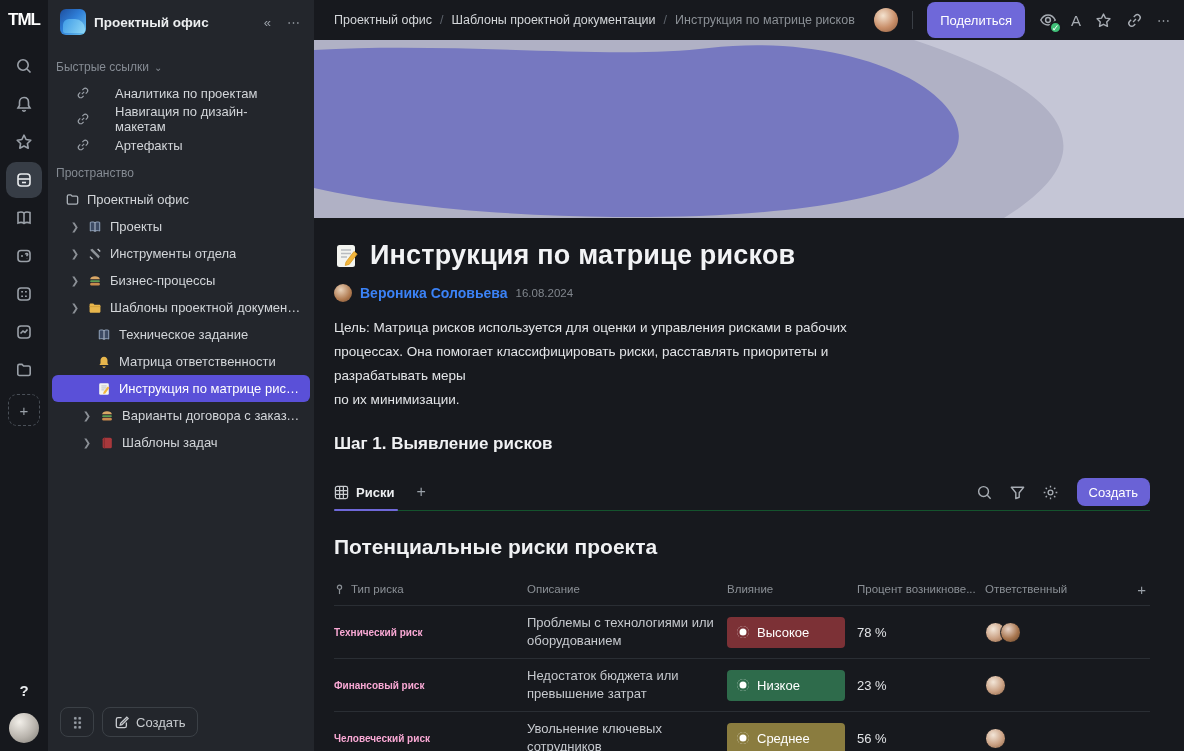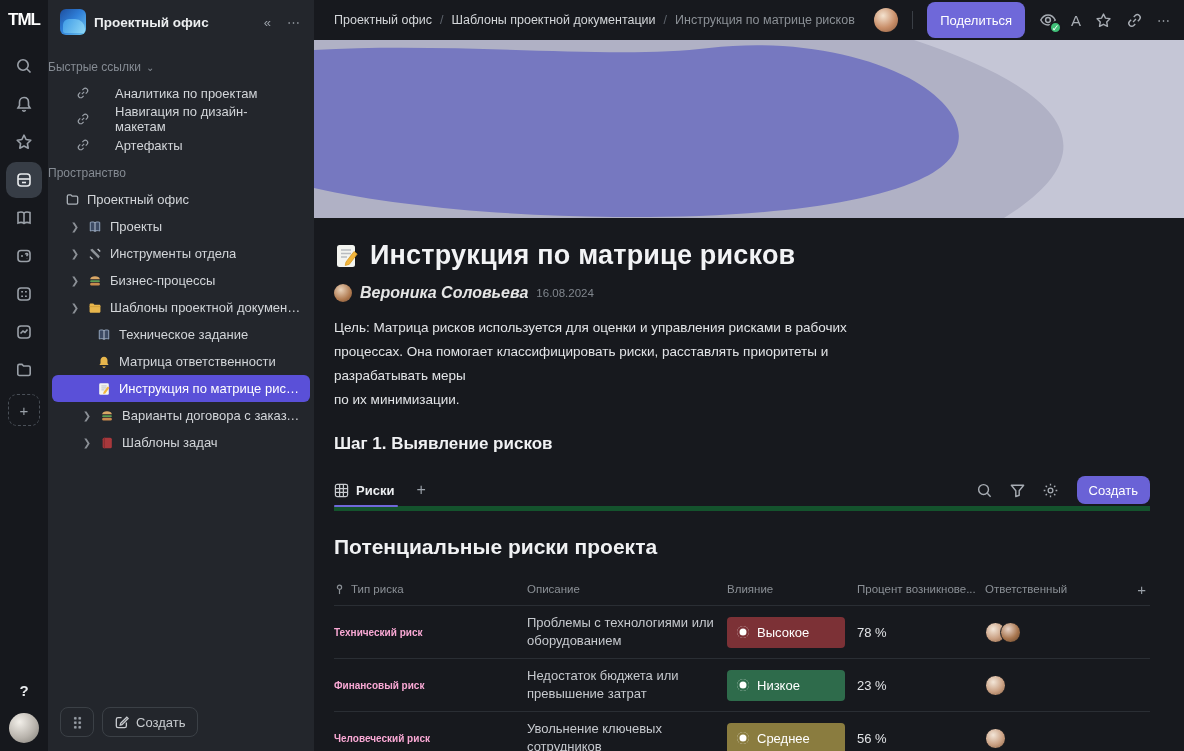--- a/index.html
+++ b/index.html
@@ -20,21 +20,21 @@
   .rail-avatar { width:30px; height:30px; border-radius:50%; background:radial-gradient(circle at 35% 30%, #f2efe9, #b9b4ad 55%, #7d7a74); }
 
   
   .sidebar { width:266px; background:#23262c; display:flex; flex-direction:column; flex-shrink:0; }
   .sb-head { height:44px; display:flex; align-items:center; padding:0 10px 0 12px; gap:8px; }
   .ws-icon { width:26px; height:26px; border-radius:6px; background:linear-gradient(135deg,#1d4e9e 0%, #2f7fd8 45%, #6fc6ef 100%); position:relative; overflow:hidden; flex-shrink:0; }
   .ws-icon:before { content:""; position:absolute; left:3px; top:10px; width:22px; height:14px; border-radius:6px 10px 2px 2px; background:linear-gradient(120deg,#3f9be6,#8fd8f7); }
   .sb-title { font-weight:bold; font-size:13.5px; color:#eceef0; flex:1; white-space:nowrap; overflow:hidden; }
   .sb-head-ic { color:#9aa0a8; font-size:13px; cursor:pointer; padding:2px 4px; }
   .sb-scroll { flex:1; overflow:hidden; padding-top:8px; }
-  .sb-section { color:#858b93; font-size:12px; padding:8px 0 6px; display:flex; align-items:center; gap:5px; }
+  .sb-section { color:#858b93; font-size:12px; padding:8px 8px 6px; display:flex; align-items:center; gap:5px; }
   .sb-section .chev { font-size:10px; }
   .sb-link { display:flex; align-items:center; gap:25px; padding:6px 16px 6px 28px; color:#d2d5d9; cursor:pointer; height:26px; }
   .sb-link svg { flex-shrink:0; }
   .tree-item { display:flex; align-items:center; gap:7px; height:27px; padding-right:8px; color:#d2d5d9; cursor:pointer; border-radius:6px; margin:0 4px; white-space:nowrap; overflow:hidden; }
   .tree-item .lbl { overflow:hidden; text-overflow:ellipsis; }
   .tree-item .chev { width:10px; color:#8b9096; font-size:10px; flex-shrink:0; text-align:center; }
   .tree-item.lv0 { padding-left:12px; }
   .tree-item.lv1 { padding-left:18px; }
   .tree-item.lv2 { padding-left:44px; }
   .tree-item.lv2.haschev { padding-left:30px; }
@@ -60,26 +60,26 @@
   .tb-ic { position:relative; display:flex; align-items:center; cursor:pointer; color:#a7acb3; }
   .eye-badge { position:absolute; right:-5px; bottom:-5px; width:13px; height:13px; border-radius:50%; background:#3fbf77; color:#fff; font-size:9px; display:flex; align-items:center; justify-content:center; border:2px solid #17191e; }
   .tb-A { font-size:15px; color:#a7acb3; }
 
   .scrollwrap { flex:1; overflow:hidden; position:relative; }
   .cover { height:178px; width:100%; display:block; }
   .doc { padding:0 34px 0 20px; }
   .doc-title { display:flex; align-items:center; gap:10px; font-size:27px; font-weight:bold; color:#f2f3f5; margin-top:22px; letter-spacing:.2px; }
   .byline { display:flex; align-items:center; gap:8px; margin-top:13px; }
   .byline .av { width:18px; height:18px; border-radius:50%; background:radial-gradient(circle at 38% 32%, #e9d2ba, #b07a50 60%, #6e4a30); }
-  .byline .name { font-size:16px; font-weight:bold; color:#e5e5e5;font-style:italic; }
+  .byline .name { font-size:14px; font-weight:bold; color:#3b82f6; }
   .byline .date { font-size:11.5px; color:#80868d; }
   .body-text { margin-top:14px; font-size:13.5px; line-height:24px; color:#e2e4e7; }
   .step-h { margin-top:22px; font-size:17px; font-weight:bold; color:#f0f1f3; }
 
-  .tabbar { margin-top:20px; display:flex; align-items:center; border-bottom:5px solid #14532d; position:relative; height:37px;justify-content:center; }
+  .tabbar { margin-top:20px; display:flex; align-items:center; border-bottom:1px solid #14532d; position:relative; height:37px;justify-content:center; }
   .tab { display:flex; align-items:center; gap:7px; font-weight:bold; color:#eceef0; padding:0 4px 0 0; height:100%; position:relative; cursor:pointer; }
   .tab .underline { position:absolute; left:0; right:0; bottom:-1px; height:2px; background:var(--accent,#5f58d6); border-radius:2px; }
   .tab-add { color:#9aa0a8; font-size:16px; margin-left:18px; cursor:pointer; }
   .tab-tools { margin-left:auto; display:flex; align-items:center; gap:16px; }
   .tool-ic { cursor:pointer; display:flex; }
   .btn-create { background:#6a62d6; color:#fff; border:none; border-radius:8px; height:28px; padding:0 12px; font-size:13px; cursor:pointer; font-family:inherit; margin-left:2px; }
 
   .tbl-title { margin-top:24px; font-size:21px; font-weight:bold; color:#f0f1f3; }
   .tbl { margin-top:14px; }
   .thead { display:grid; grid-template-columns:193px 200px 130px 128px 135px 1fr; align-items:center; height:32px; color:#8b9096; font-size:11.5px; }

